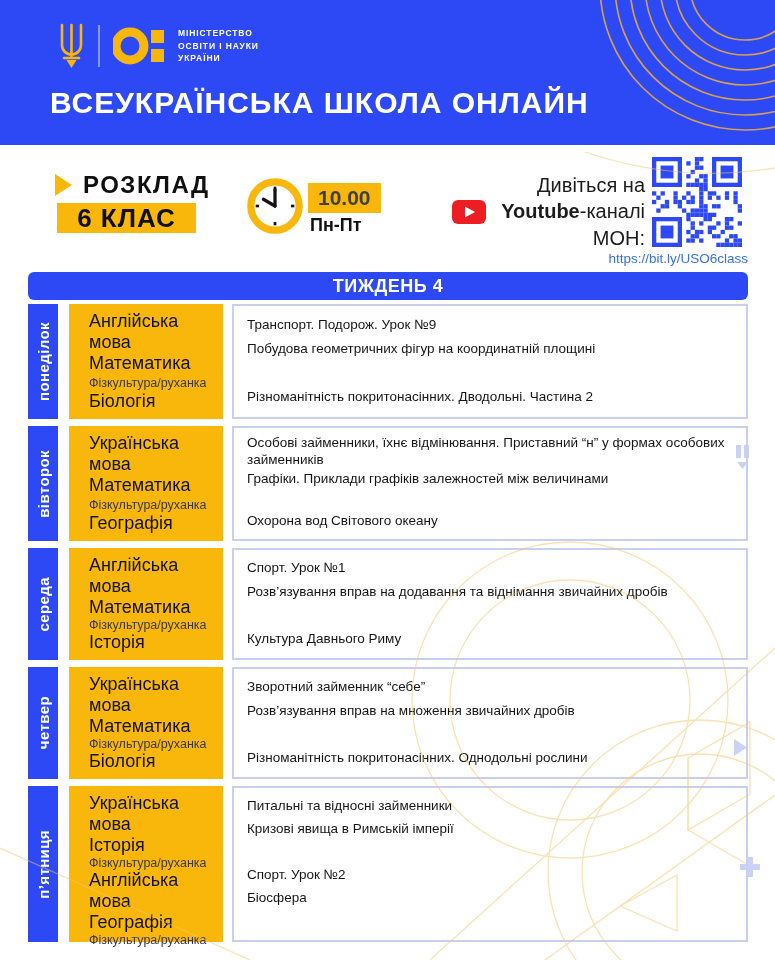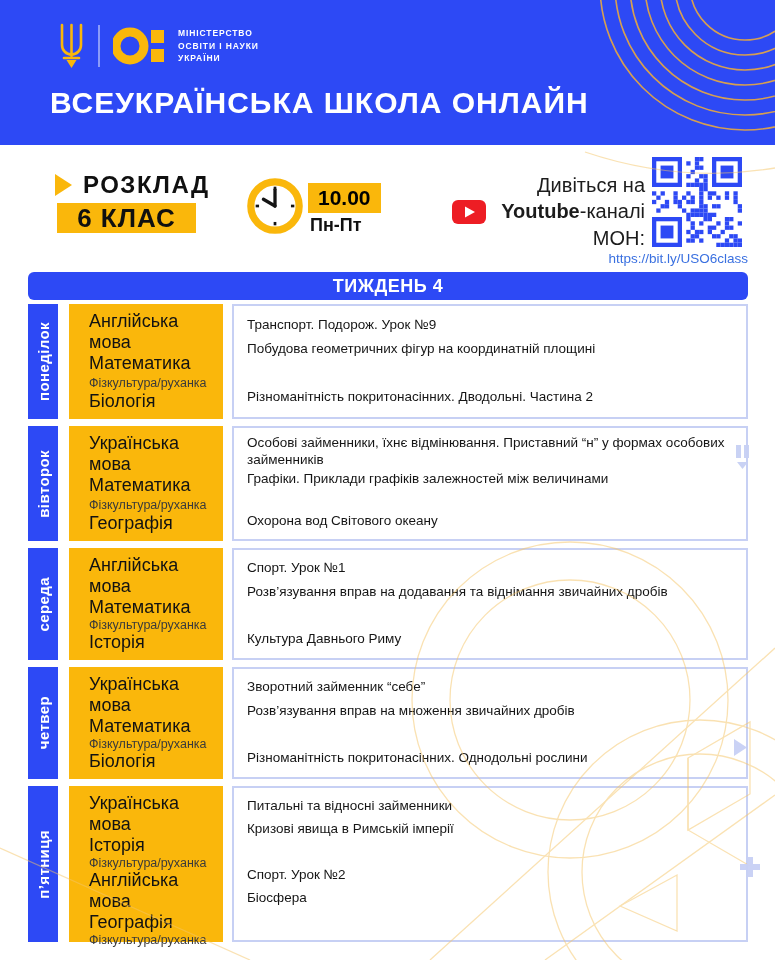--- a/index.html
+++ b/index.html
@@ -22,21 +22,21 @@
   .ministry{color:#fff;font-size:8.5px;font-weight:700;letter-spacing:.9px;line-height:1.5;}
   .page-title{position:absolute;left:50px;top:86px;color:#fff;font-size:30px;font-weight:800;letter-spacing:1px;z-index:2;white-space:nowrap;}
   
   .info{height:123px;position:relative;background:#fff;padding-left:11px;}
   .rozklad-row{position:absolute;left:55px;top:26px;display:flex;align-items:center;gap:11px;}
   .tri-right{width:0;height:0;border-left:17px solid var(--yellow);border-top:11px solid transparent;border-bottom:11px solid transparent;}
   .rozklad-label{font-size:24px;font-weight:800;letter-spacing:1.5px;color:#101010;}
   .class-badge{position:absolute;left:57px;top:58px;width:139px;height:30px;background:var(--yellow);
     display:flex;align-items:center;justify-content:center;font-size:26px;font-weight:800;letter-spacing:1px;color:#101010;}
   .clock{position:absolute;left:246px;top:32px;}
-  .time-badge{position:absolute;left:308px;top:38px;background:var(--yellow);padding:3px 10px;font-size:21px;font-weight:800;color:#000000;}
+  .time-badge{position:absolute;left:308px;top:38px;background:var(--yellow);padding:3px 10px;font-size:21px;font-weight:800;color:#404040;}
   .days-range{position:absolute;left:310px;top:70px;font-size:18px;font-weight:800;color:#101010;}
   .watch{position:absolute;right:130px;top:27px;text-align:right;font-size:20px;line-height:1.32;color:#1c1c1c;}
   .watch-line2{display:flex;align-items:center;justify-content:flex-end;gap:15px;}
   .watch b{font-weight:700;}
   .qr-box{position:absolute;left:652px;top:12px;}
   .qr-link{position:absolute;right:27px;top:106px;font-size:13.5px;color:#3A70E0;text-decoration:none;}
   
   .week-banner{margin:4px 0 4px 28px;width:720px;height:28px;background:var(--blue);
     display:flex;align-items:center;justify-content:center;color:#fff;font-size:18px;font-weight:800;letter-spacing:.5px;border-radius:6px;}
   

